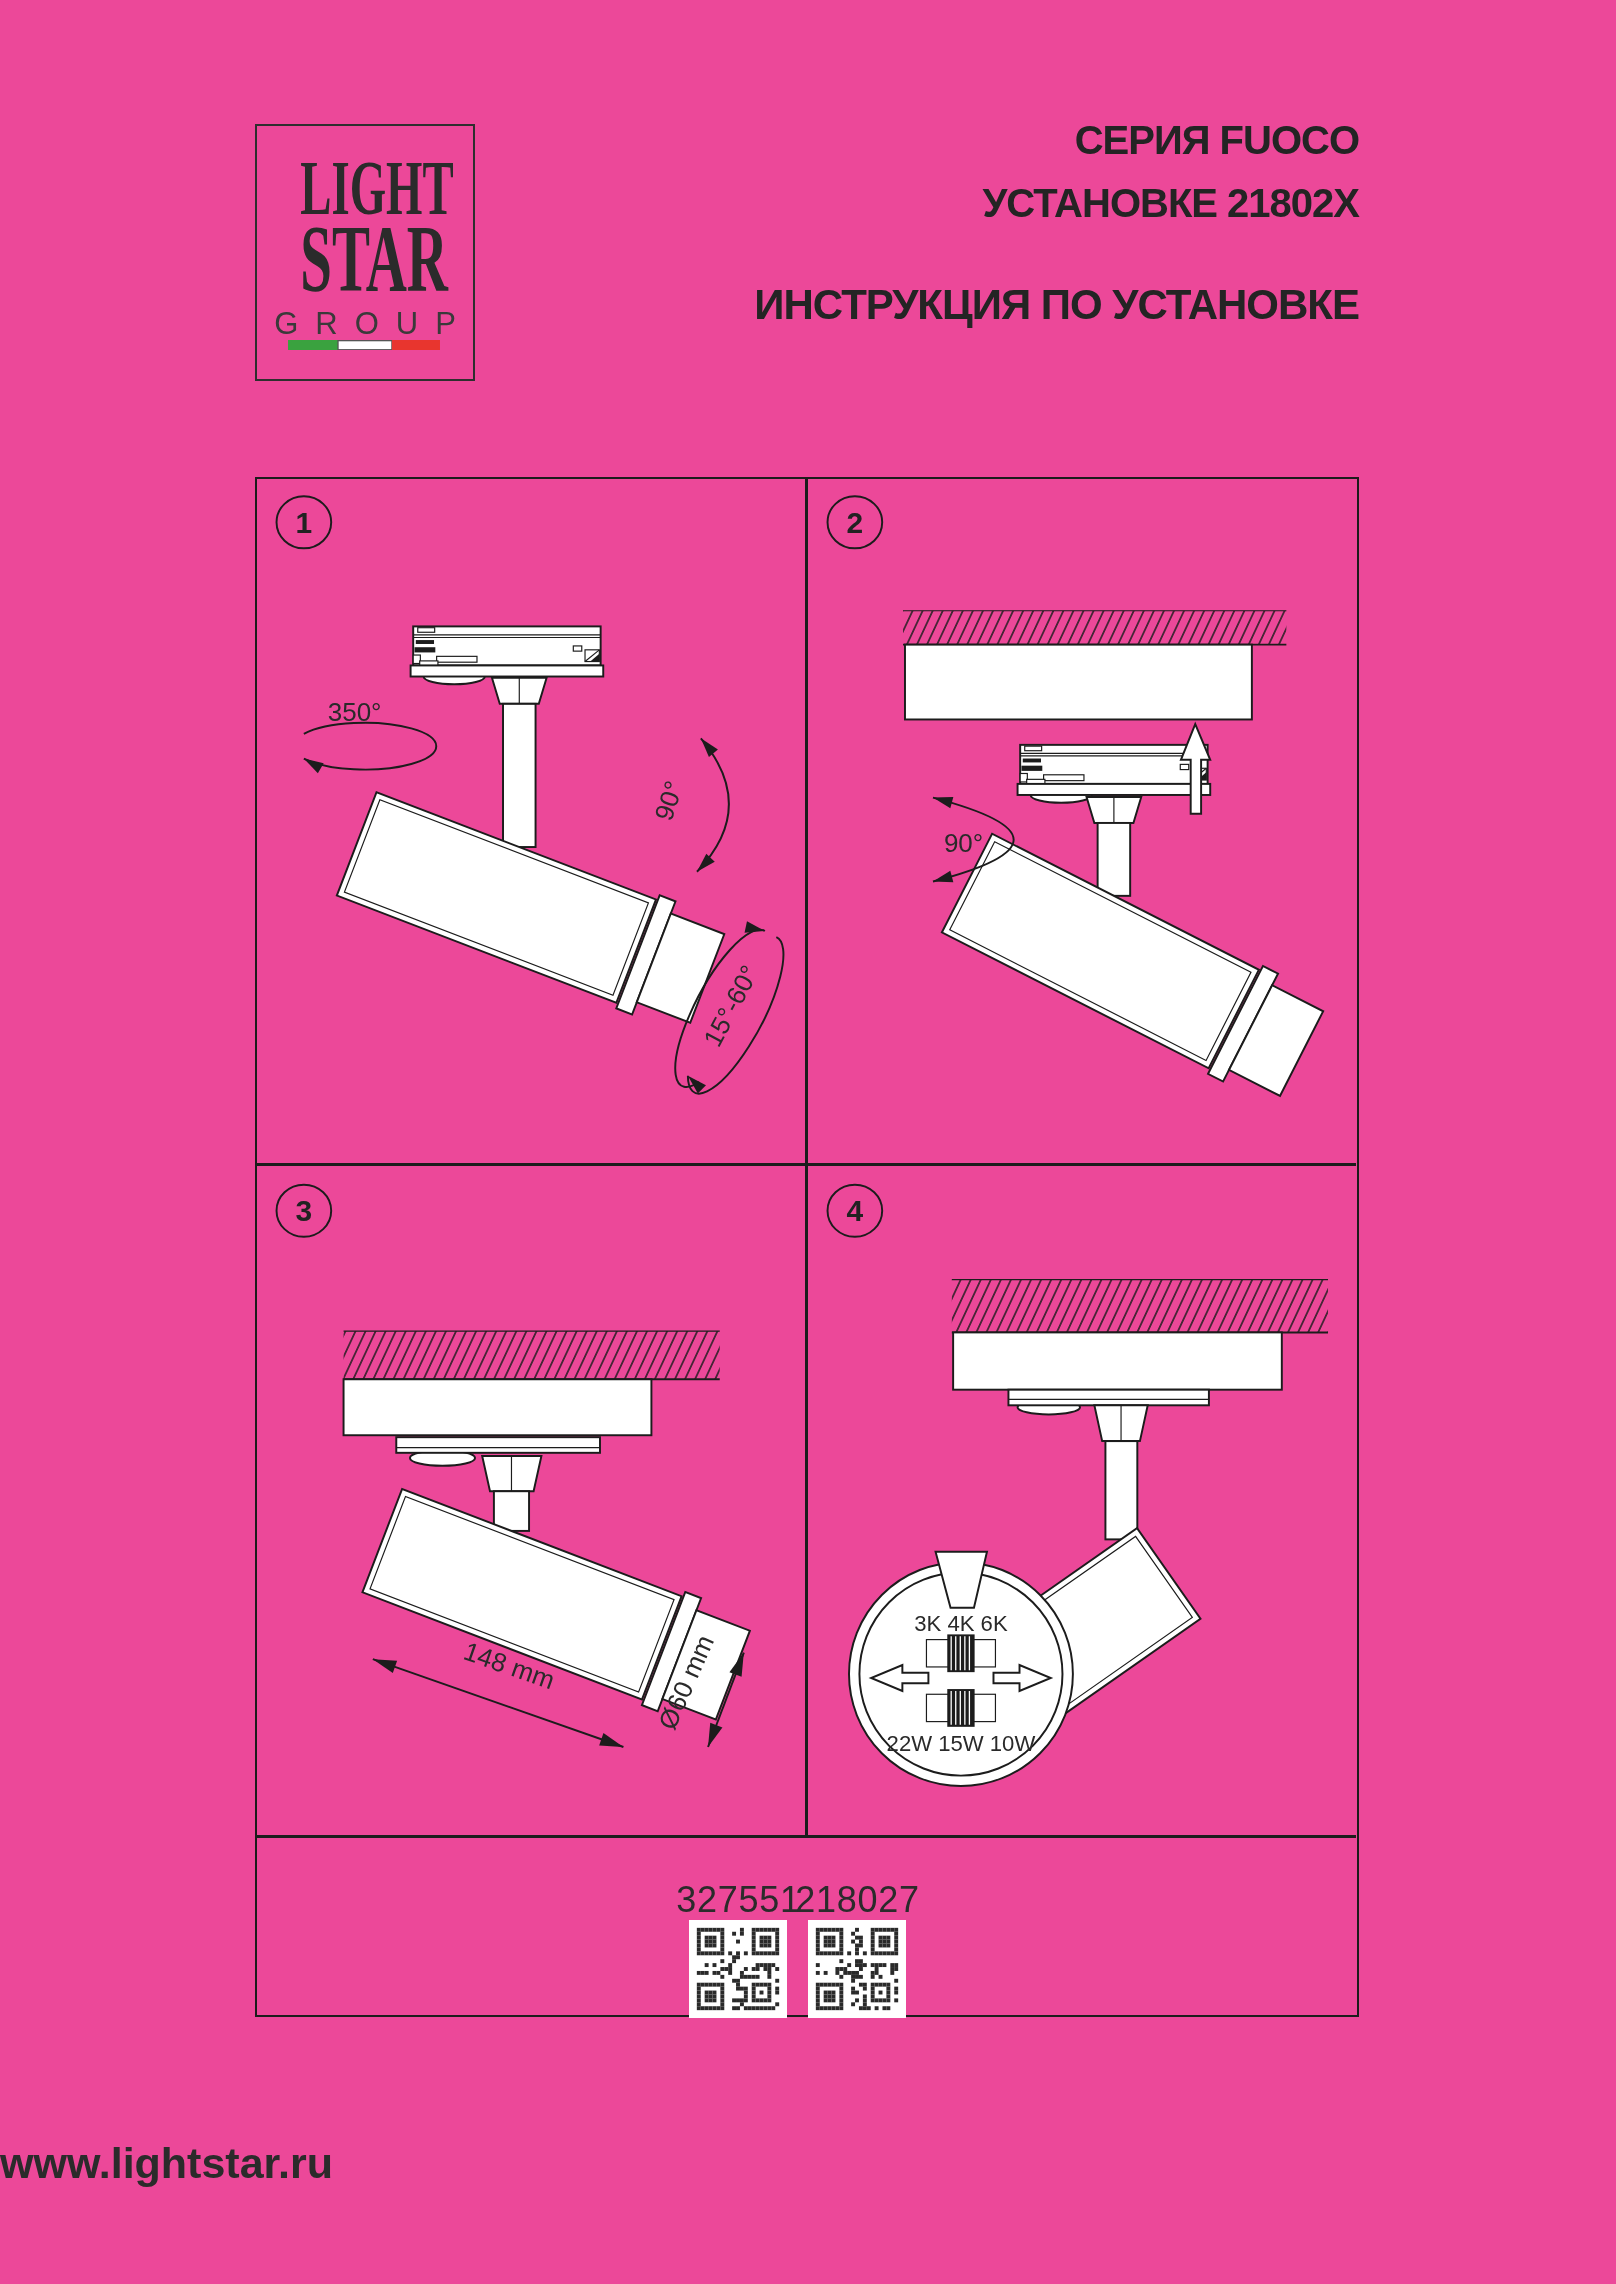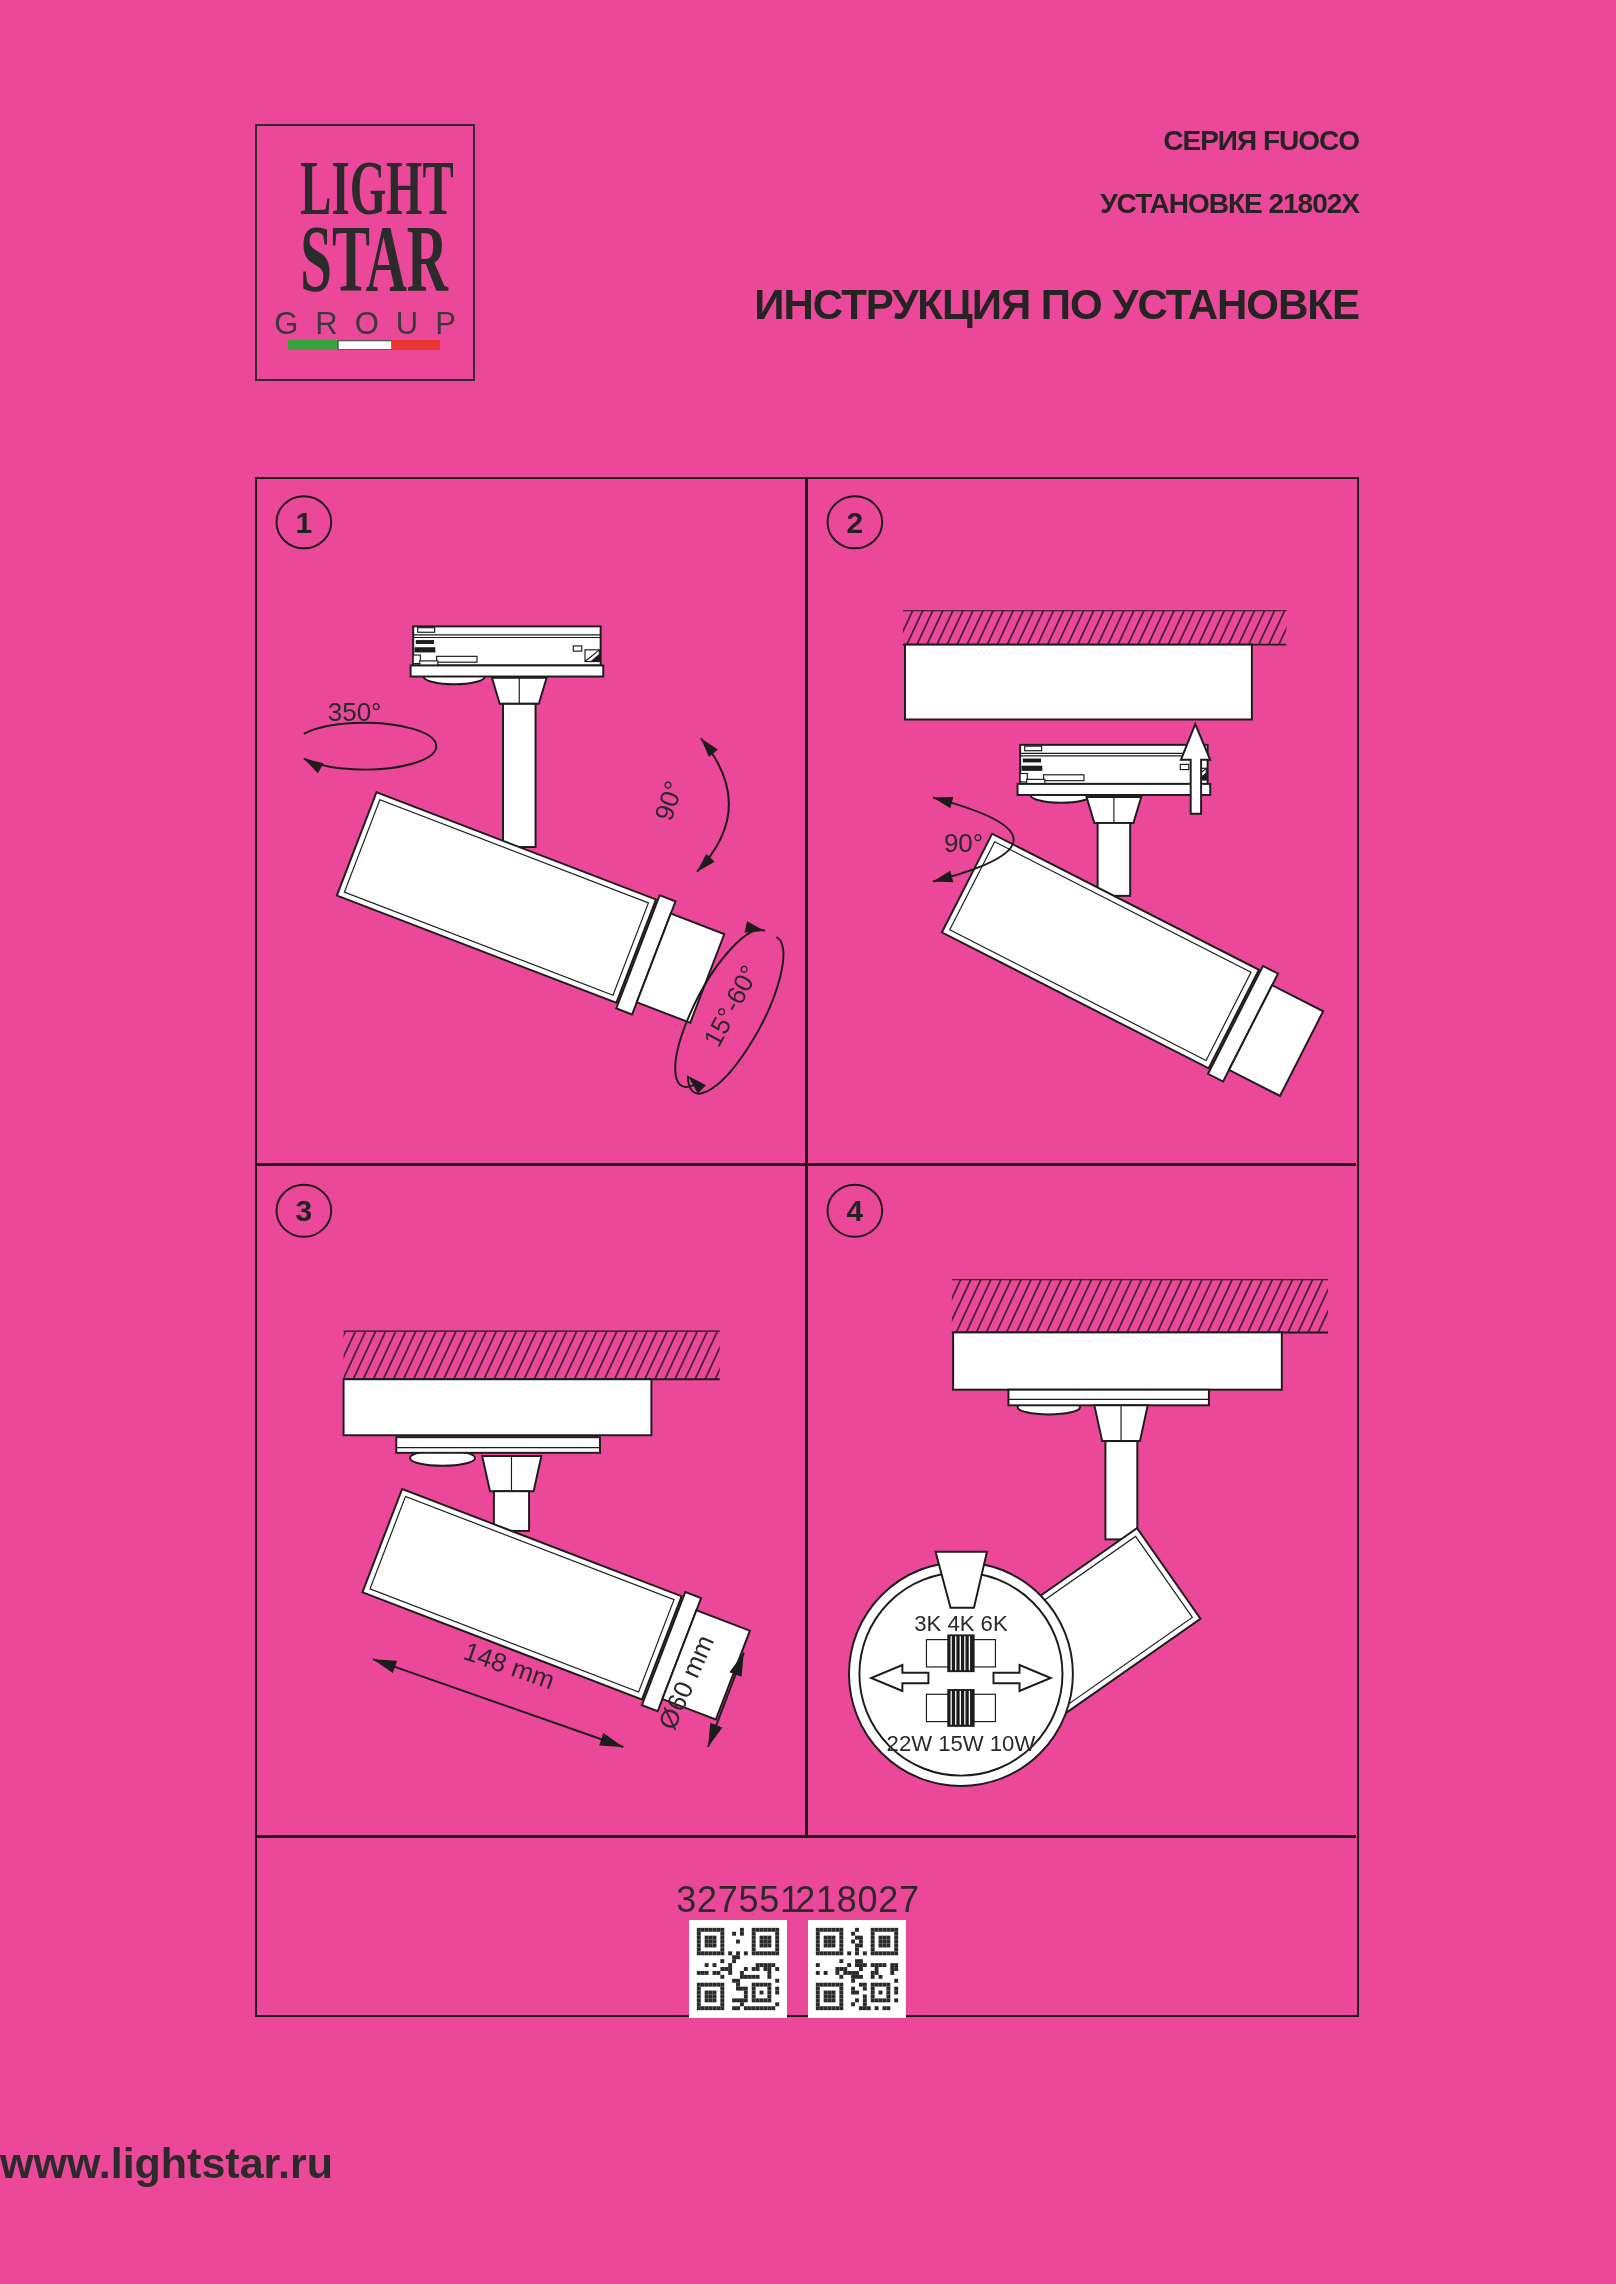--- a/index.html
+++ b/index.html
@@ -13,21 +13,21 @@
              font-family:"Liberation Serif",serif;font-weight:bold;color:#2b2b2b;
              transform:scaleX(.60);transform-origin:50% 50%;white-space:nowrap;}
   .lg1{top:26px;font-size:78px;line-height:72px;}
   .lg2{top:91px;font-size:95px;line-height:85px;}
   .lg3{position:absolute;left:0;width:100%;top:180px;text-align:center;
        font-family:"Liberation Sans",sans-serif;font-weight:normal;color:#3a3a3a;
        font-size:31px;letter-spacing:17px;text-indent:17px;white-space:nowrap;}
   .flag{position:absolute;left:31px;top:214px;}
 
   .t-top{position:absolute;right:257px;top:109px;text-align:right;font-weight:bold;
-         font-size:28px;line-height:63px;letter-spacing:-1px;color:#242424;white-space:nowrap;}
+         font-size:40px;line-height:63px;letter-spacing:-1px;color:#242424;white-space:nowrap;}
   .t-sub{position:absolute;right:257px;top:281px;font-weight:bold;
          font-size:42px;line-height:47px;letter-spacing:-1px;color:#242424;white-space:nowrap;}
 
   
   .grid{position:absolute;left:255px;top:477px;width:1104px;height:1540px;
         border:2.6px solid #1c1c1c;box-sizing:border-box;}
   .vdiv{position:absolute;left:548px;top:0;width:2.6px;height:1356px;background:#1c1c1c;}
   .hdiv1{position:absolute;left:0;top:684px;width:1099px;height:2.6px;background:#1c1c1c;}
   .hdiv2{position:absolute;left:0;top:1356px;width:1099px;height:2.6px;background:#1c1c1c;}
   .cell{position:absolute;}

